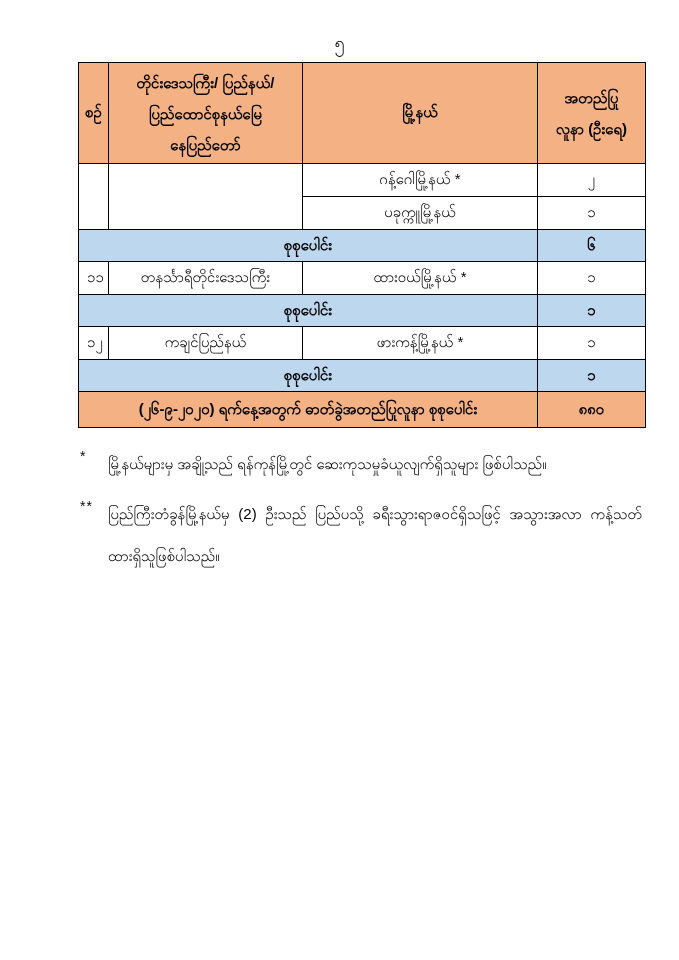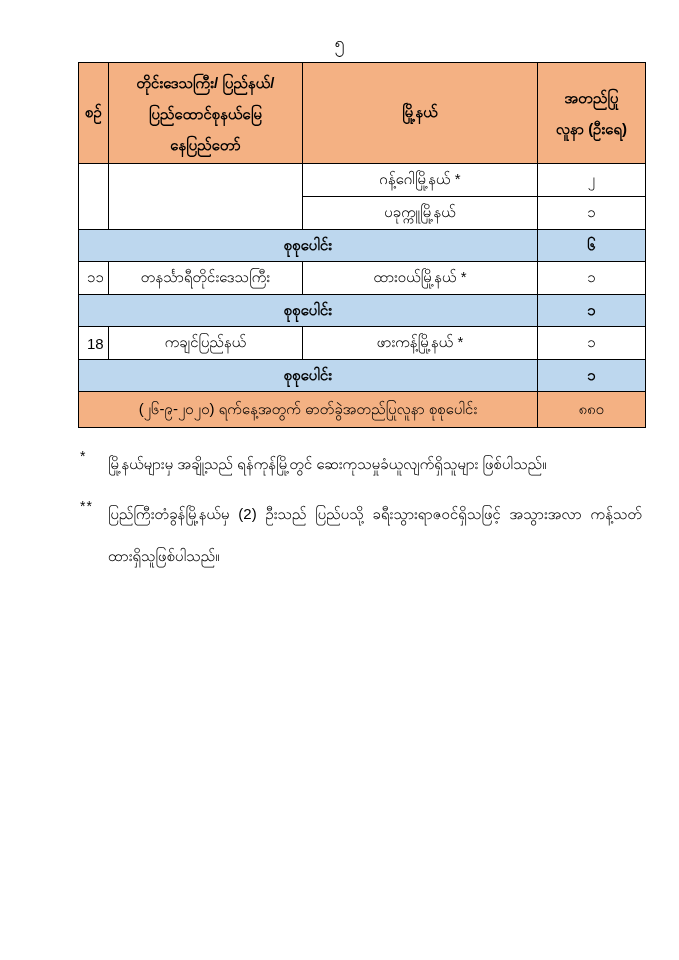--- a/index.html
+++ b/index.html
@@ -39,21 +39,21 @@
   tr.data-row { height: 33px; }
   tr.data-row td { background: #ffffff; }
   td.c-no, td.c-region, td.c-cases { text-align: center; }
   td.c-township { text-align: center; }
 
   tr.subtotal-row { height: 32px; }
   tr.subtotal-row td { background: #BDD7EE; font-weight: bold; }
   td.subtotal-label { text-align: center; padding-right: 10px; }
 
   tr.total-row { height: 36px; }
-  tr.total-row td { background: #F4B183; font-weight: normal; text-align: center; }
+  tr.total-row td { background: #F4B183; font-weight: bold; text-align: center; }
 
   .footnotes { position: absolute; left: 80px; top: 443px; width: 562px; }
   .footnote { display: flex; align-items: flex-start; margin-bottom: 8px; }
   .fn-marker { width: 28px; flex: none; font-size: 14px; padding-top: 5px; letter-spacing: 1px; }
   .fn-text { flex: 1; font-size: 15px; line-height: 42px; text-align: justify; }
 </style>
 </head>
 <body>
 
 <div class="page">
@@ -110,21 +110,21 @@
       <td class="c-township">ထားဝယ်မြို့နယ် *</td>
       <td class="c-cases">၁</td>
     </tr>
 
     <tr class="subtotal-row">
       <td class="subtotal-label" colspan="3">စုစုပေါင်း</td>
       <td class="c-cases">၁</td>
     </tr>
 
     <tr class="data-row">
-      <td class="c-no">18</td>
+      <td class="c-no">၁၂</td>
       <td class="c-region">ကချင်ပြည်နယ်</td>
       <td class="c-township">ဖားကန့်မြို့နယ် *</td>
       <td class="c-cases">၁</td>
     </tr>
 
     <tr class="subtotal-row">
       <td class="subtotal-label" colspan="3">စုစုပေါင်း</td>
       <td class="c-cases">၁</td>
     </tr>
 

